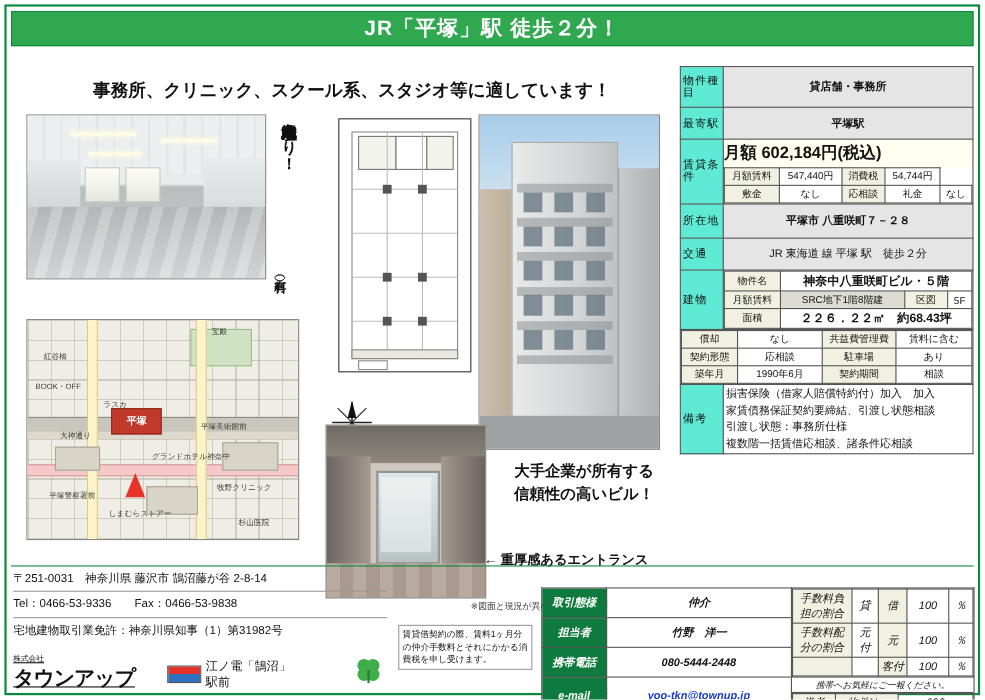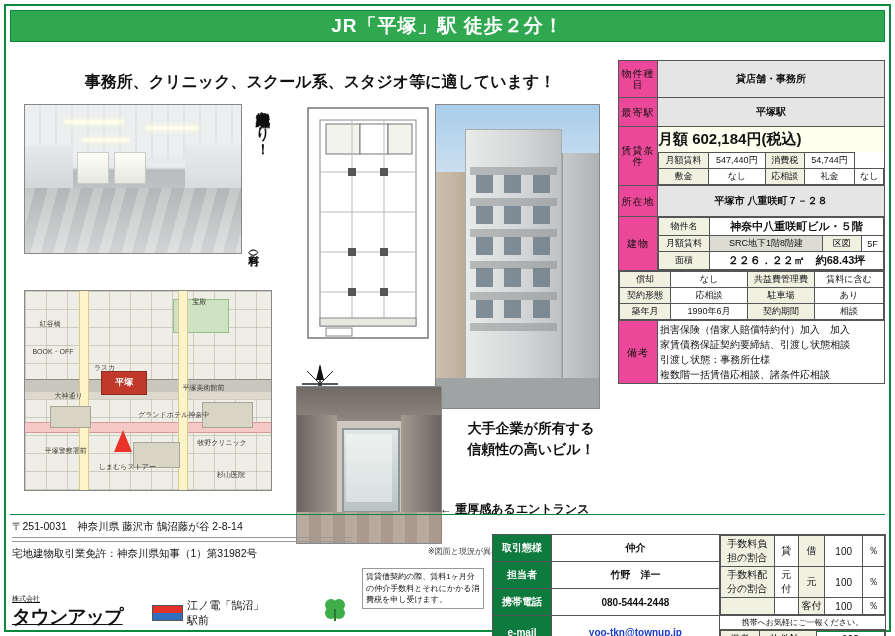--- a/index.html
+++ b/index.html
@@ -84,21 +84,21 @@
   .bldg-note{position:absolute;left:436px;top:372px;width:170px;text-align:center;font-weight:bold;font-size:14px;line-height:1.5;}
   .ent-note{position:absolute;left:430px;top:455px;width:176px;font-weight:bold;font-size:12px;}
   .disclaimer{position:absolute;left:418px;top:500px;width:190px;font-size:8px;color:#333;}
 
   .compass{position:absolute;left:288px;top:318px;width:44px;height:40px;}
 
   
   .spec{position:absolute;left:618px;top:60px;width:267px;box-sizing:border-box;border:1px solid #444;border-collapse:collapse;}
   table.spec{border-collapse:collapse;}
   .spec td{border:1px solid #555;padding:1px 2px;font-size:10px;vertical-align:middle;}
-  .lbl-cell{background:#ec4899;text-align:center;width:34px;font-size:10px;line-height:1.1;letter-spacing:1px;}
+  .lbl-cell{background:#5eead4;text-align:left;width:34px;font-size:10px;line-height:1.1;letter-spacing:1px;}
   .val-cell{background:#e5e5e5;text-align:center;}
   .big{font-size:15px;font-weight:bold;}
   .mid{font-size:12px;font-weight:bold;}
   .rent-main{font-size:15px;font-weight:bold;background:#ffffef;text-align:left;padding:3px 0;}
   .subtbl{width:100%;border-collapse:collapse;}
   .subtbl td{border:1px solid #555;font-size:9px;padding:1px 2px;text-align:center;}
   .k{background:#f1f1e2;}
   .grey{background:#dcdcd2;}
   .remarks{font-size:9px;text-align:left;line-height:1.5;padding:3px 4px;}
 
@@ -111,21 +111,21 @@
   .logo .nm{font-size:19px;font-weight:bold;letter-spacing:-1px;}
   .stationbar{position:absolute;left:152px;top:602px;width:120px;height:22px;display:flex;align-items:center;}
   .stationbar .stripe{width:34px;height:14px;background:linear-gradient(180deg,#e4322a 50%,#2f6fc0 50%);border:1px solid #555;}
   .stationbar .t{font-size:11px;margin-left:4px;}
   .clover{position:absolute;left:322px;top:596px;width:26px;height:26px;}
 
   .noteblk{position:absolute;left:362px;top:568px;width:122px;font-size:8px;line-height:1.45;border:1px solid #999;padding:2px 3px;box-sizing:border-box;}
 
   .agency{position:absolute;left:492px;top:534px;width:394px;height:92px;}
   table.ag{border-collapse:collapse;width:394px;}
-  table.ag td{border:1px solid #555;font-size:10px;padding:1px 2px;}
+  table.ag td{border:1px solid #555;font-size:10px;padding:1px 2px;font-style:italic;}
   .ag-lbl{background:#0f7a3d;color:#fff;text-align:center;width:56px;font-size:10px;font-weight:bold;}
   .ag-val{background:#fff;text-align:center;font-weight:bold;}
   .ag-big{font-size:14px;}
   .ag-mail{color:#1a39c8;font-weight:bold;font-size:12px;}
   .ag-small{font-size:8px;text-align:center;}
   .fee td{font-size:8px;padding:0 1px;}
 </style>
 </head>
 <body>
 
@@ -296,20 +296,24 @@
           </tr>
         </tbody>
             </table>
       </td>
     </tr>
     <tr>
       <td class="lbl-cell">所在地</td>
       <td class="val-cell mid" style="height:28px;">平塚市 八重咲町７－２８</td>
     </tr>
     <tr>
+      <td class="lbl-cell">交通</td>
+      <td class="val-cell" style="height:26px;font-size:10px;">JR 東海道 線 平塚 駅　徒歩２分</td>
+    </tr>
+    <tr>
       <td class="lbl-cell">建物</td>
       <td style="padding:0;">
         <table class="subtbl">
           <tbody>
                 <tr>
             <td class="k" style="width:46px;">物件名</td>
             <td colspan="3" class="mid" style="font-size:11px;">神奈中八重咲町ビル・５階</td>
           </tr>
           <tr>
             <td class="k">月額賃料</td>
@@ -361,20 +365,21 @@
       </td>
     </tr>
   </tbody>
     </table>
 
   <div class="botline"></div>
 
   <div class="company">
     <div>〒251-0031　神奈川県 藤沢市 鵠沼藤が谷 2-8-14</div>
     <div class="sep"></div>
+    <div>Tel：0466-53-9336　　Fax：0466-53-9838</div>
     <div class="sep"></div>
     <div>宅地建物取引業免許：神奈川県知事（1）第31982号</div>
   </div>
 
   <div class="logo">
     <div>
       <div class="kk">株式会社</div>
       <div class="nm">タウンアップ</div>
     </div>
   </div>

